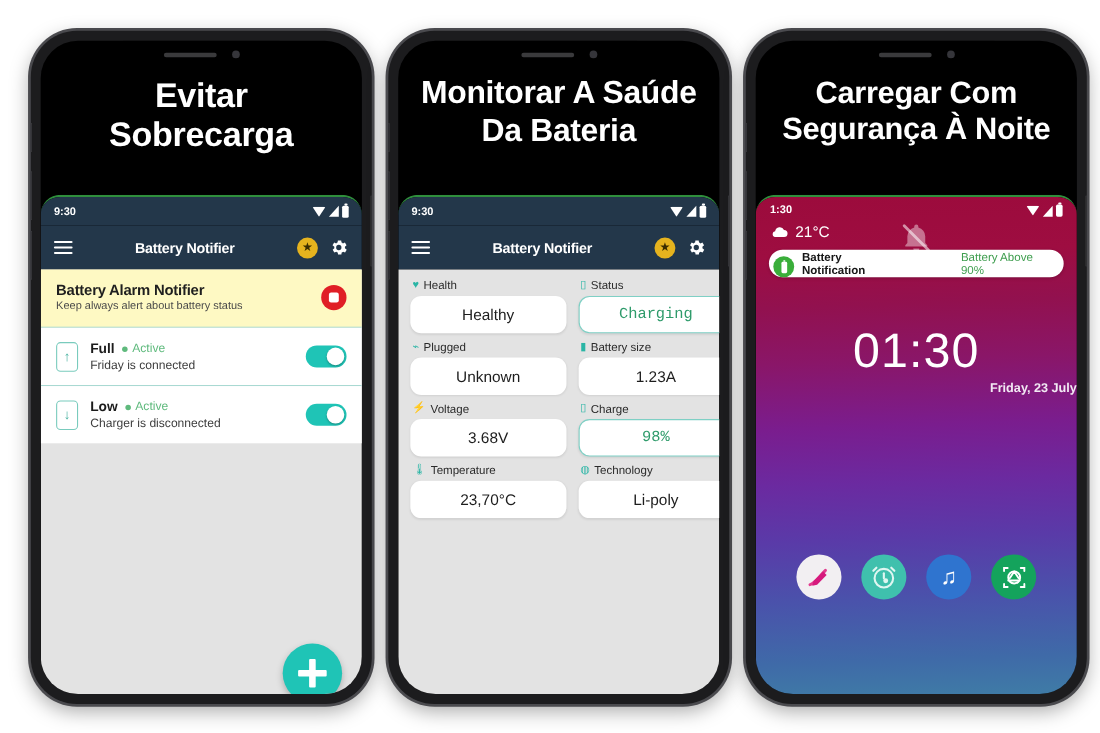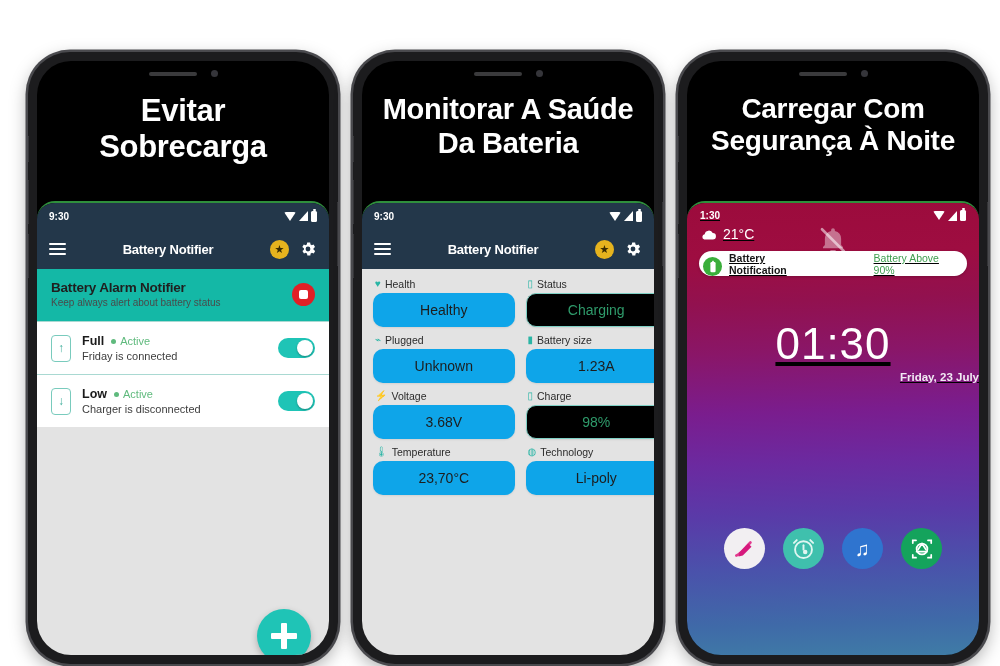--- a/index.html
+++ b/index.html
@@ -6,21 +6,20 @@
   html, body {
     width: 1000px; height: 666px;
     background: #ffffff;
     font-family: "Liberation Sans", sans-serif;
     overflow: hidden;
   }
   .stage {
     position: relative;
     width: 1000px; height: 582px;
     background: #ffffff;
-    margin-top: 24px;
   }
 
   
   .phone {
     position: absolute;
     background: #1c1c1e;
     border-radius: 42px;
     box-shadow: 0 0 0 2.5px #4a4a4e, 0 6px 18px rgba(0,0,0,.35);
     overflow: hidden;
   }
@@ -127,21 +126,21 @@
     width: 19px; height: 19px; border-radius: 50%;
     background: #e6b31e;
     display:flex; align-items:center; justify-content:center;
     color: #3a2c00; font-size: 11px; line-height: 1;
   }
   .gear { width:18px; height:18px; color:#fff; }
 
   
   .p1-body { background:#e3e3e3; height:100%; position:relative; }
   .header-card {
-    background:#14b8a6;
+    background:#fef9c3;
     padding: 11px 14px 13px;
     border-bottom: 1.5px solid #a9d9d2;
   }
   .header-card h3 { font-size:13.5px; color:#1f1f1f; font-weight:bold; letter-spacing:-.2px;}
   .header-card p { font-size:10px; color:#4a4a4a; margin-top:2px;}
   .stop-btn {
     position:absolute; right:14px; top:14px;
     width:23px; height:23px; border-radius:50%;
     background:#e01f26;
     display:flex;align-items:center;justify-content:center;
@@ -193,37 +192,36 @@
     gap: 7px 11px;
     padding: 9px 0 0 11px;
   }
   .cell-label {
     display:flex; align-items:center; gap:4px;
     font-size:10.5px; color:#2b2b2b; margin-bottom:3px;
     padding-left:2px;
   }
   .cell-label .li { color:#2ab5a5; font-size:10px; line-height:1; }
   .cell-box {
-    background:#0ea5e9; border-radius:10px;
+    background:#ffffff; border-radius:10px;
     height:34px; display:flex; align-items:center; justify-content:center;
     font-size:14px; color:#1d1d1d;
     box-shadow:0 1px 2px rgba(0,0,0,.08);
   }
   .cell-box.hl {
-    border:1.4px solid #7fd0c5; color:#2f9b6b; background:#000000;
+    border:1.4px solid #7fd0c5; color:#2f9b6b; background:#ffffff;font-family:Liberation Mono, monospace;
   }
 
   
   .p3-body {
     height:100%; position:relative;
     background: linear-gradient(178deg,
       #9c0b3c 0%, #9e0d41 12%, #92114f 22%,
       #8a1668 33%, #7a1d8e 46%, #6b2aa0 57%,
       #5a3aa8 68%, #4a52ab 80%, #3f6aa8 92%, #3f7ca6 100%);
-    text-decoration: underline;
   }
   .p3-status {
     display:flex; align-items:center; justify-content:space-between;
     padding: 7px 13px 0;
     color:#fff; font-size:10px; font-weight:bold;
   }
   .p3-weather {
     display:flex; align-items:center; gap:6px;
     padding: 5px 13px 0;
     color:#fff; font-size:14px;

